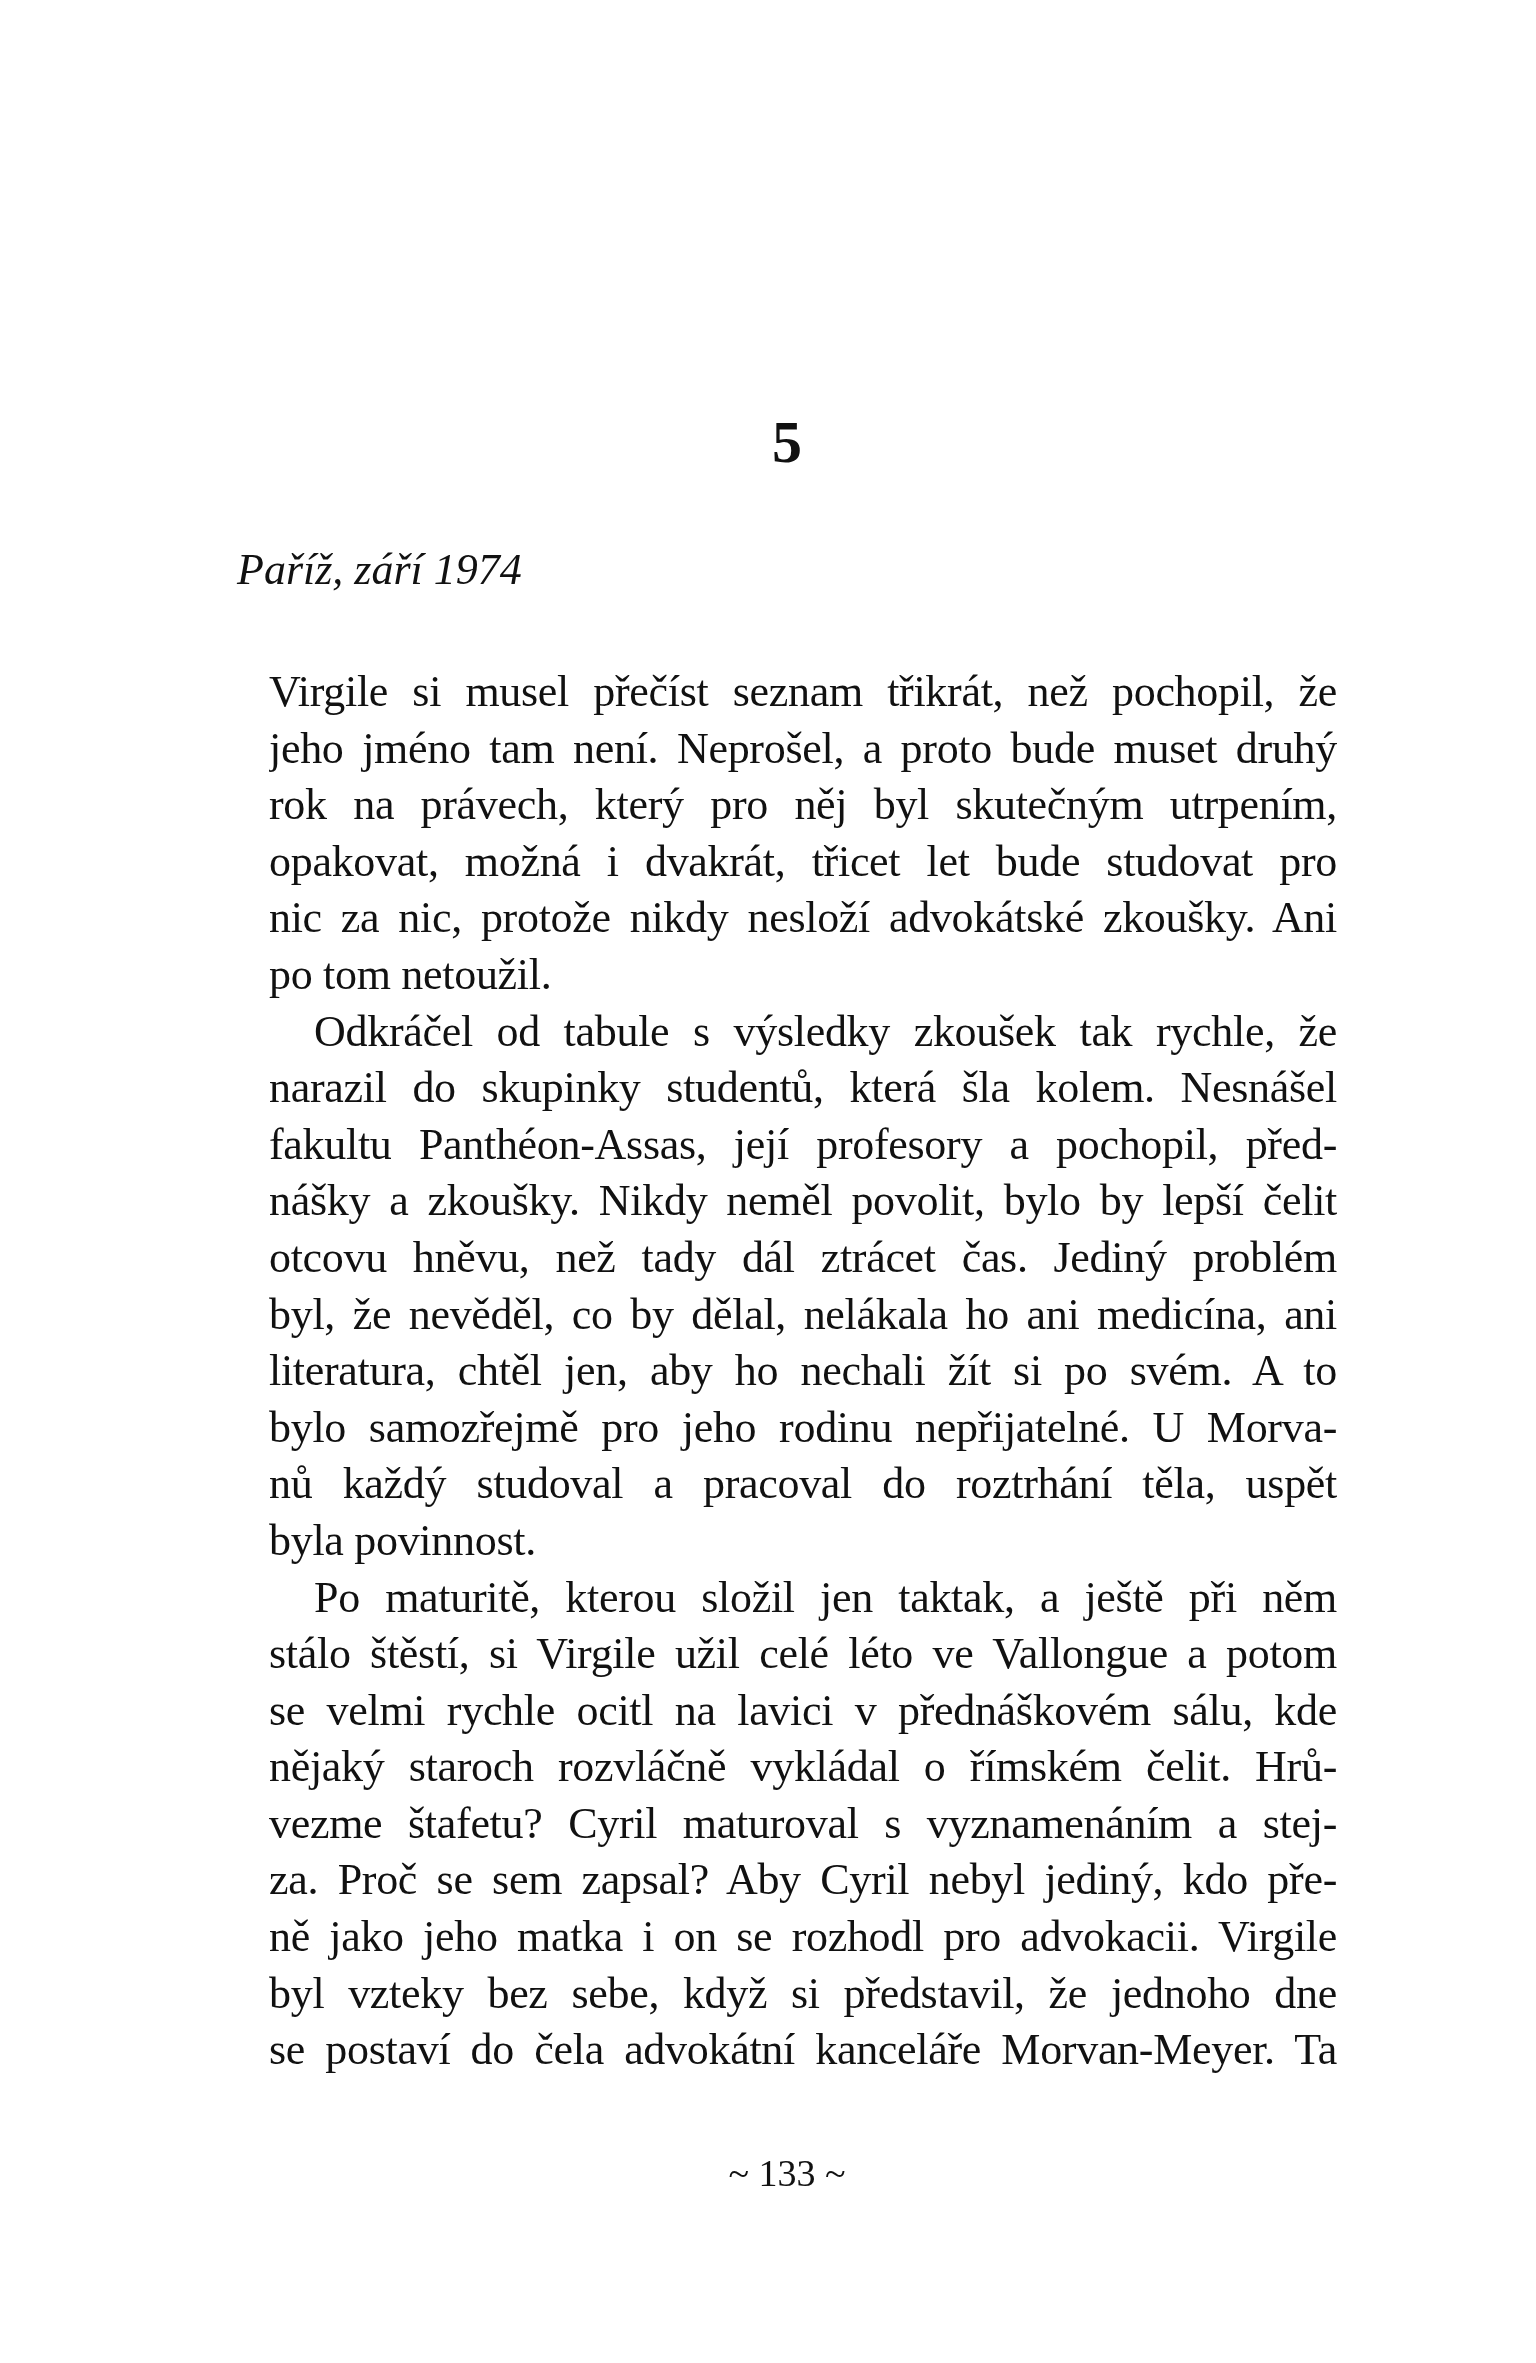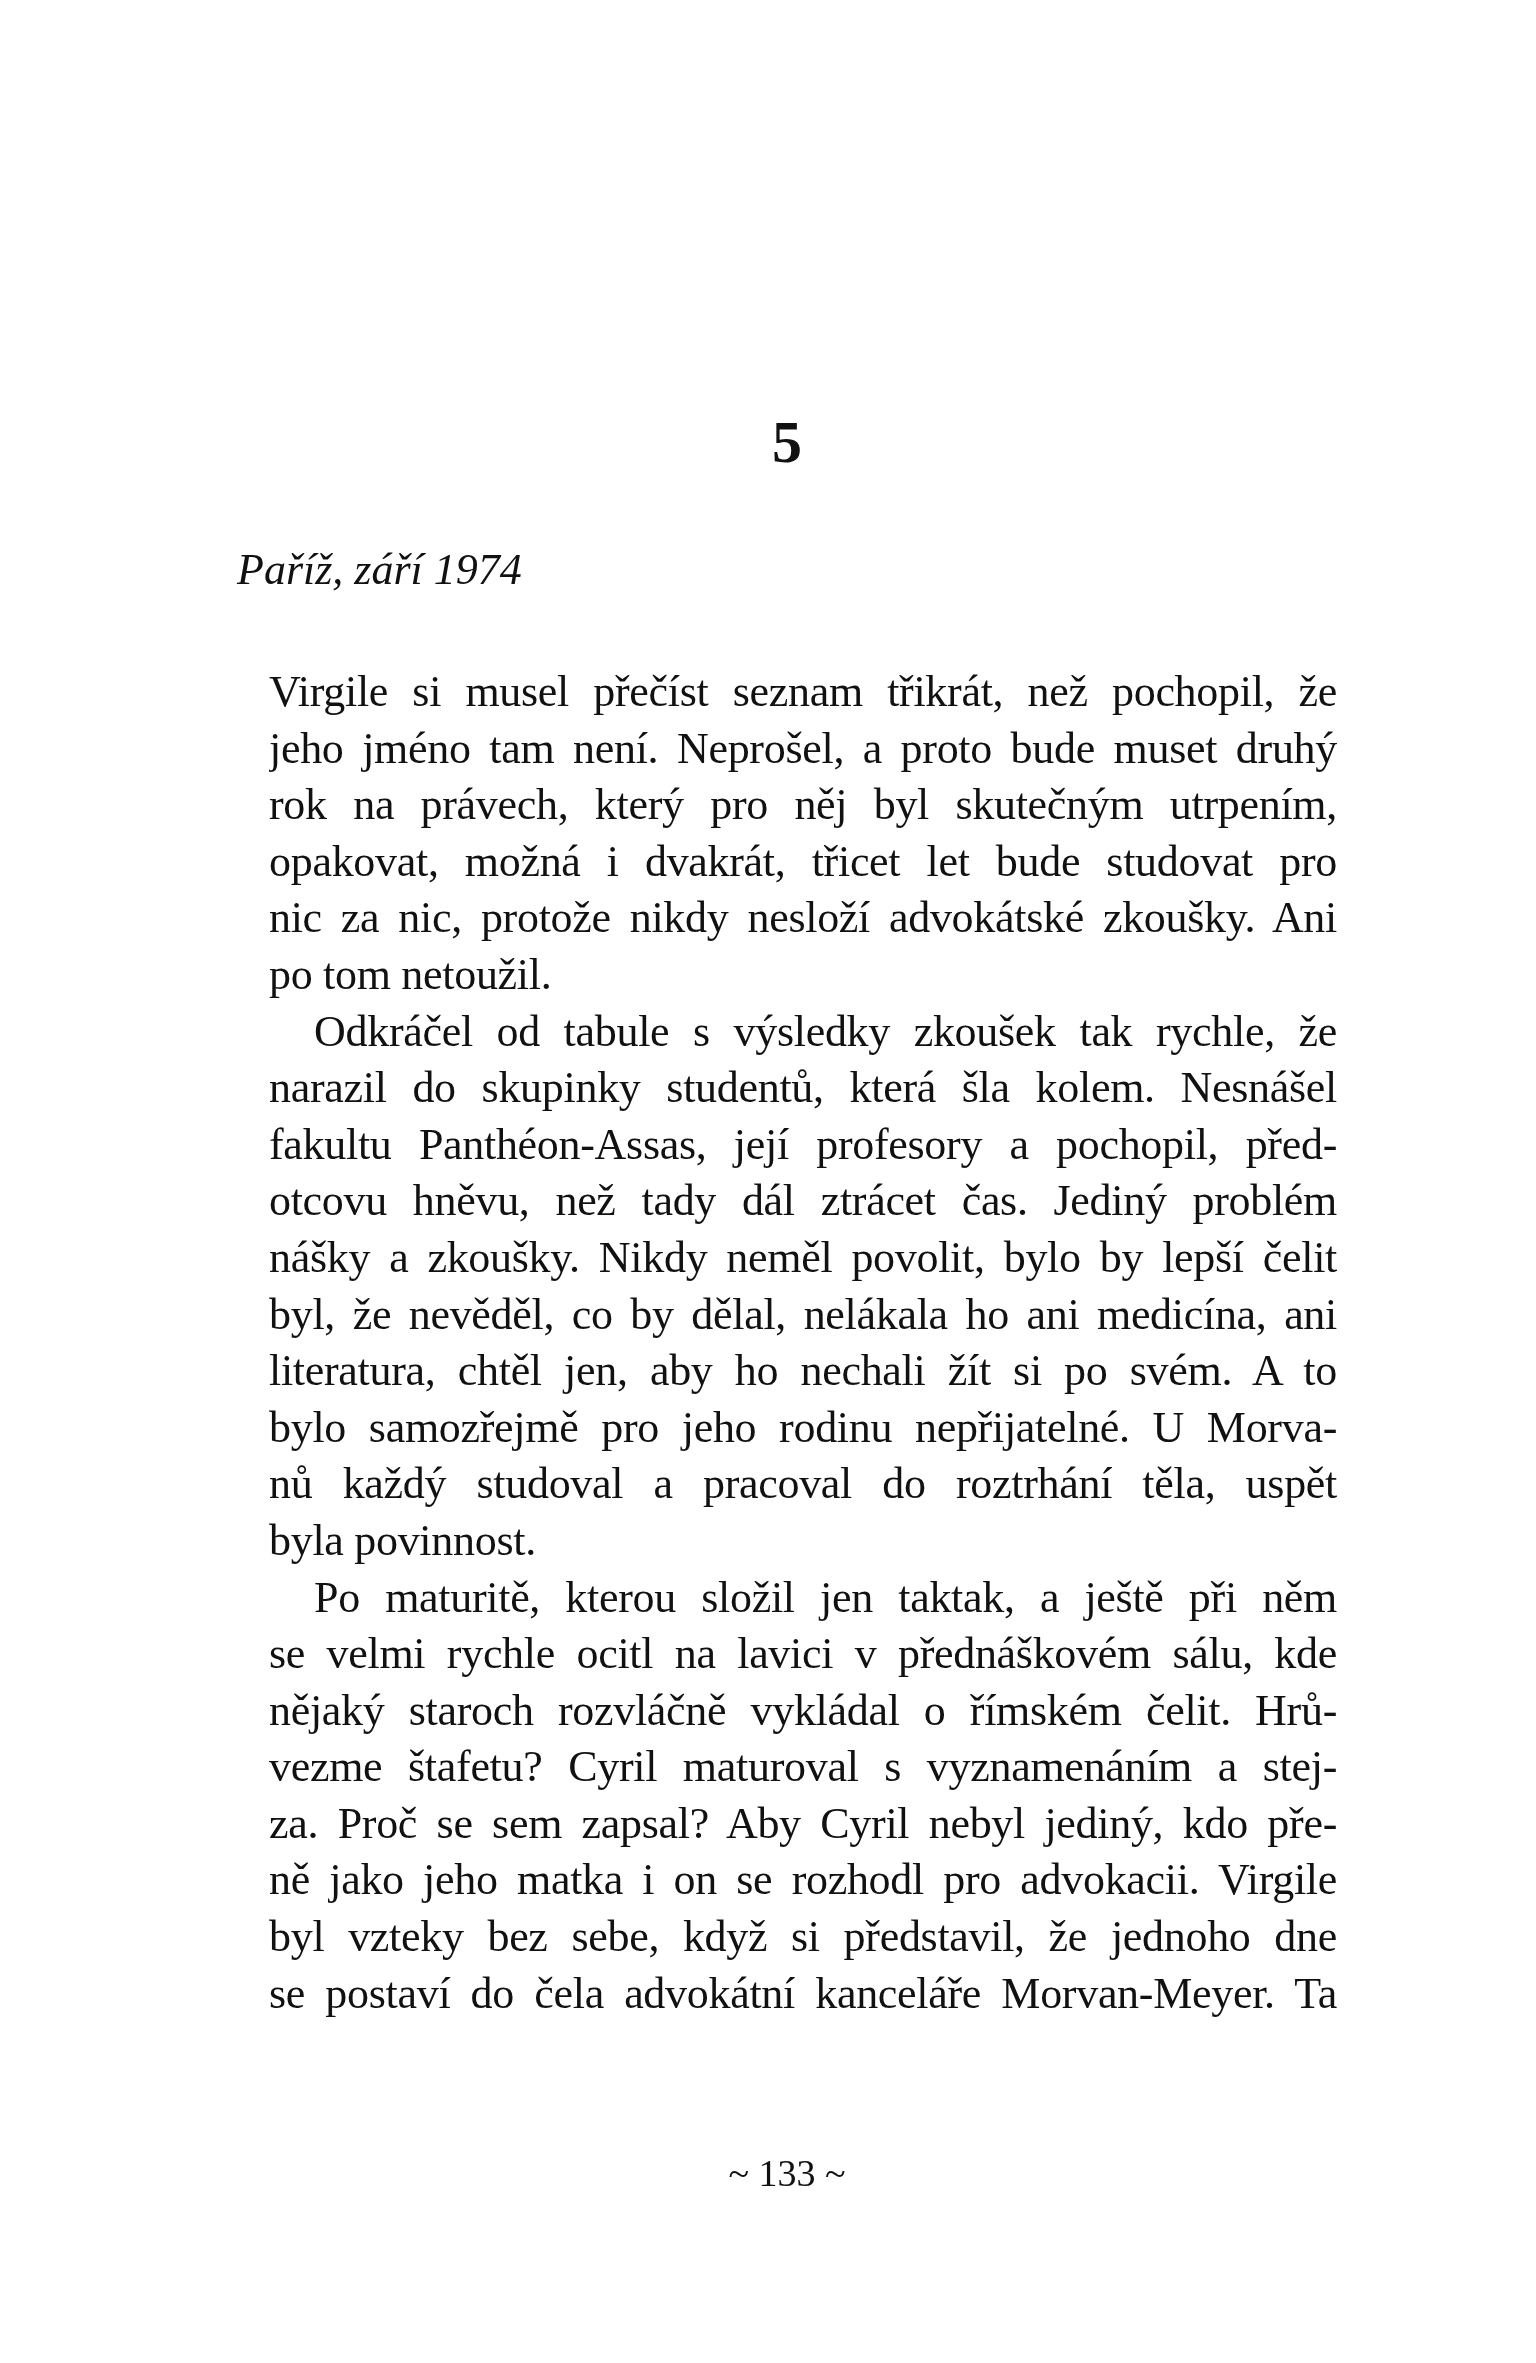--- a/index.html
+++ b/index.html
@@ -81,28 +81,29 @@
   <div class="body-text">
       <div class="line">Virgile si musel přečíst seznam třikrát, než pochopil, že</div>
       <div class="line">jeho jméno tam není. Neprošel, a proto bude muset druhý</div>
       <div class="line">rok na právech, který pro něj byl skutečným utrpením,</div>
       <div class="line">opakovat, možná i dvakrát, třicet let bude studovat pro</div>
       <div class="line">nic za nic, protože nikdy nesloží advokátské zkoušky. Ani</div>
       <div class="line para-end">po tom netoužil.</div>
       <div class="line indent">Odkráčel od tabule s výsledky zkoušek tak rychle, že</div>
       <div class="line">narazil do skupinky studentů, která šla kolem. Nesnášel</div>
       <div class="line">fakultu Panthéon-Assas, její profesory a pochopil, před-</div>
+      <div class="line">nášky a zkoušky. Nikdy neměl povolit, bylo by lepší čelit</div>
       <div class="line">otcovu hněvu, než tady dál ztrácet čas. Jediný problém</div>
-      <div class="line">nášky a zkoušky. Nikdy neměl povolit, bylo by lepší čelit</div>
       <div class="line">byl, že nevěděl, co by dělal, nelákala ho ani medicína, ani</div>
       <div class="line">literatura, chtěl jen, aby ho nechali žít si po svém. A to</div>
       <div class="line">bylo samozřejmě pro jeho rodinu nepřijatelné. U Morva-</div>
       <div class="line">nů každý studoval a pracoval do roztrhání těla, uspět</div>
       <div class="line para-end">byla povinnost.</div>
       <div class="line indent">Po maturitě, kterou složil jen taktak, a ještě při něm</div>
+      <div class="line">stálo štěstí, si Virgile užil celé léto ve Vallongue a potom</div>
       <div class="line">se velmi rychle ocitl na lavici v přednáškovém sálu, kde</div>
       <div class="line">nějaký staroch rozvláčně vykládal o římském čelit. Hrů-</div>
       <div class="line">vezme štafetu? Cyril maturoval s vyznamenáním a stej-</div>
       <div class="line">za. Proč se sem zapsal? Aby Cyril nebyl jediný, kdo pře-</div>
       <div class="line">ně jako jeho matka i on se rozhodl pro advokacii. Virgile</div>
       <div class="line">byl vzteky bez sebe, když si představil, že jednoho dne</div>
       <div class="line">se postaví do čela advokátní kanceláře Morvan-Meyer. Ta</div>
     </div>
 
   <div class="page-number">~ 133 ~</div>

